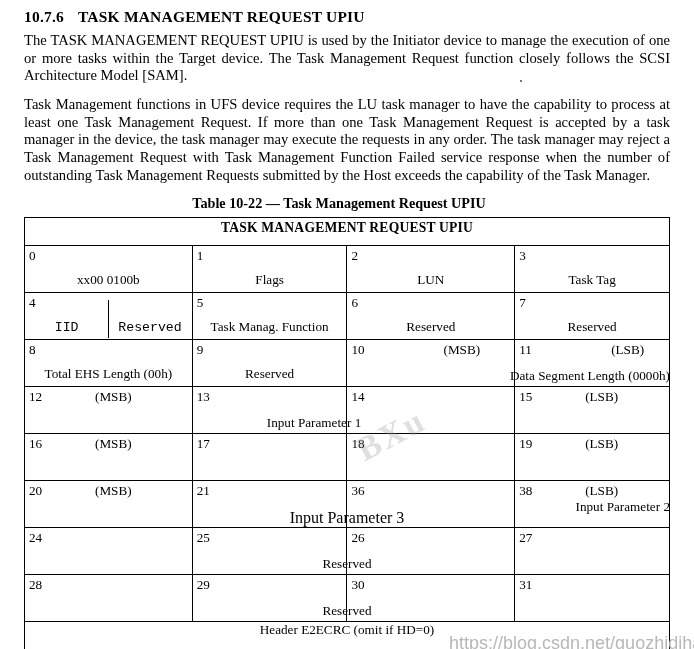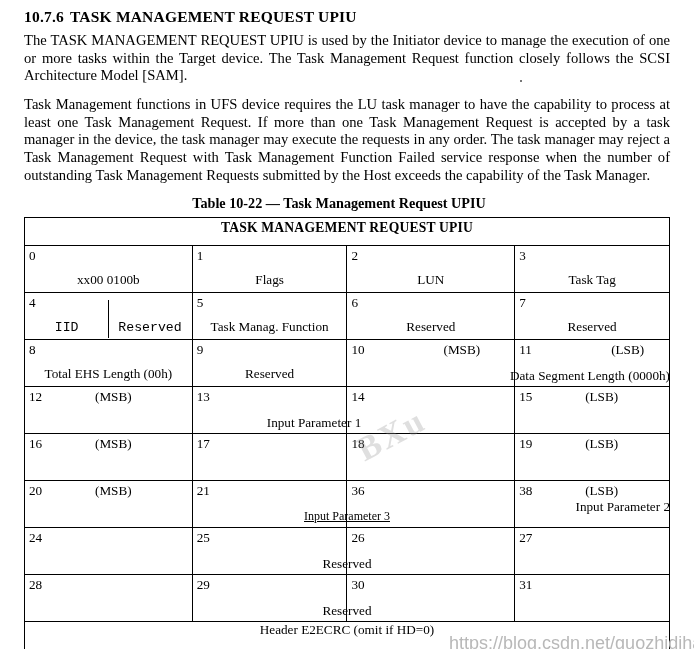--- a/index.html
+++ b/index.html
@@ -23,21 +23,21 @@
     box-sizing: border-box;
   }
   .section-heading {
     font-family: "Liberation Serif", serif;
     font-weight: bold;
     font-size: 15.5px;
     margin: 8px 0 6px 24px;
     letter-spacing: 0.2px;
   }
   .section-heading .num {
-    margin-right: 6px;
+    margin-right: 14px;
   }
   p.body-text {
     font-size: 14.6px;
     line-height: 1.21;
     text-align: justify;
     margin: 5px 24px 11px 24px;
   }
   .table-caption {
     text-align: center;
     font-weight: bold;
@@ -392,21 +392,21 @@
       <tr>
         <td class="footer-cell" colspan="4">Header E2ECRC (omit if HD=0)</td>
       </tr>
     </tbody>
   </table>
 
   <div style="position:absolute; left:24px; width:646px; top:0; height:0;">
     <div style="position:absolute; top:360px; left:336px; width:310px; text-align:right; font-size:13.2px;">Data Segment Length (0000h)</div>
     <div style="position:absolute; top:407px; left:0; width:580px; text-align:center; font-size:13.2px;">Input Parameter 1</div>
     <div style="position:absolute; top:454px; left:0; width:646px; text-align:right; font-size:13.2px;margin-top:37px;">Input Parameter 2</div>
-    <div style="position:absolute; top:501px; left:0; width:646px; text-align:center; font-size:12px;text-decoration:underline;">Input Parameter 3</div>
+    <div style="position:absolute; top:501px; left:0; width:646px; text-align:center; font-size:16px;">Input Parameter 3</div>
     <div style="position:absolute; top:548px; left:0; width:646px; text-align:center; font-size:13.2px;">Reserved</div>
     <div style="position:absolute; top:595px; left:0; width:646px; text-align:center; font-size:13.2px;">Reserved</div>
   </div>
 
   <div class="stray-dot"></div>
   <div class="watermark">BXu</div>
   <div class="url-watermark">https://blog.csdn.net/guozhidihao</div>
 </div>
 
 </body></html>

